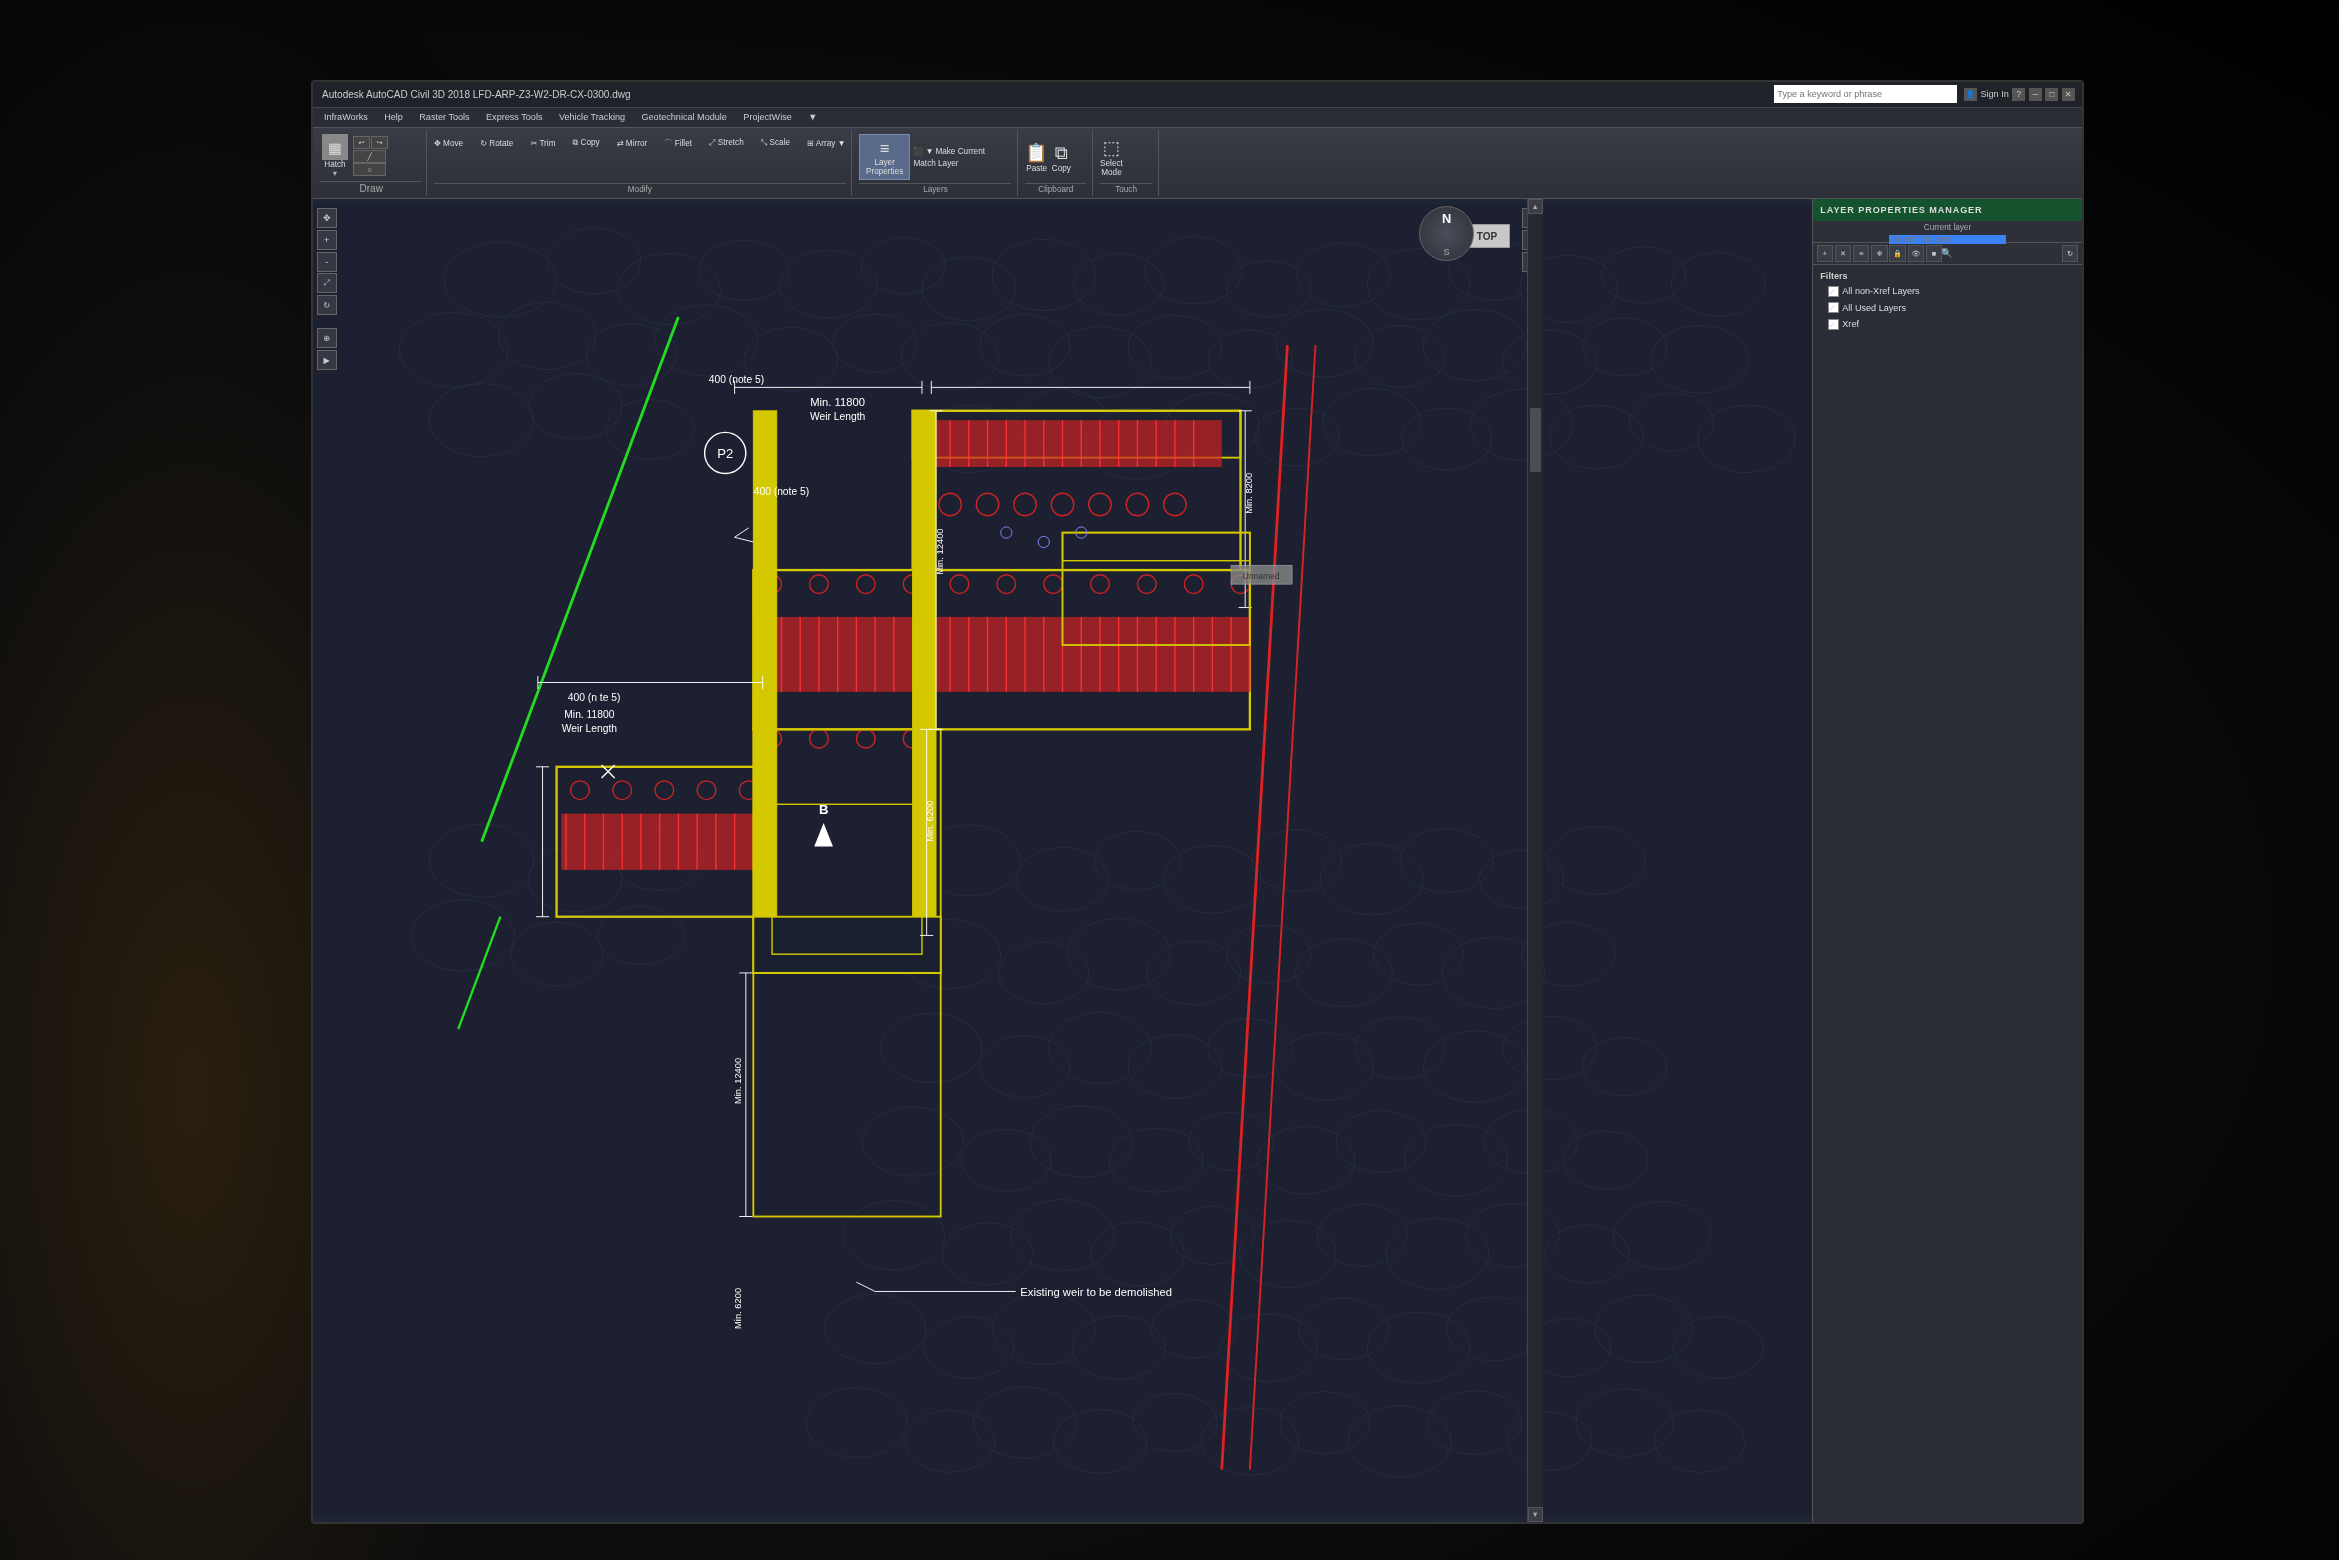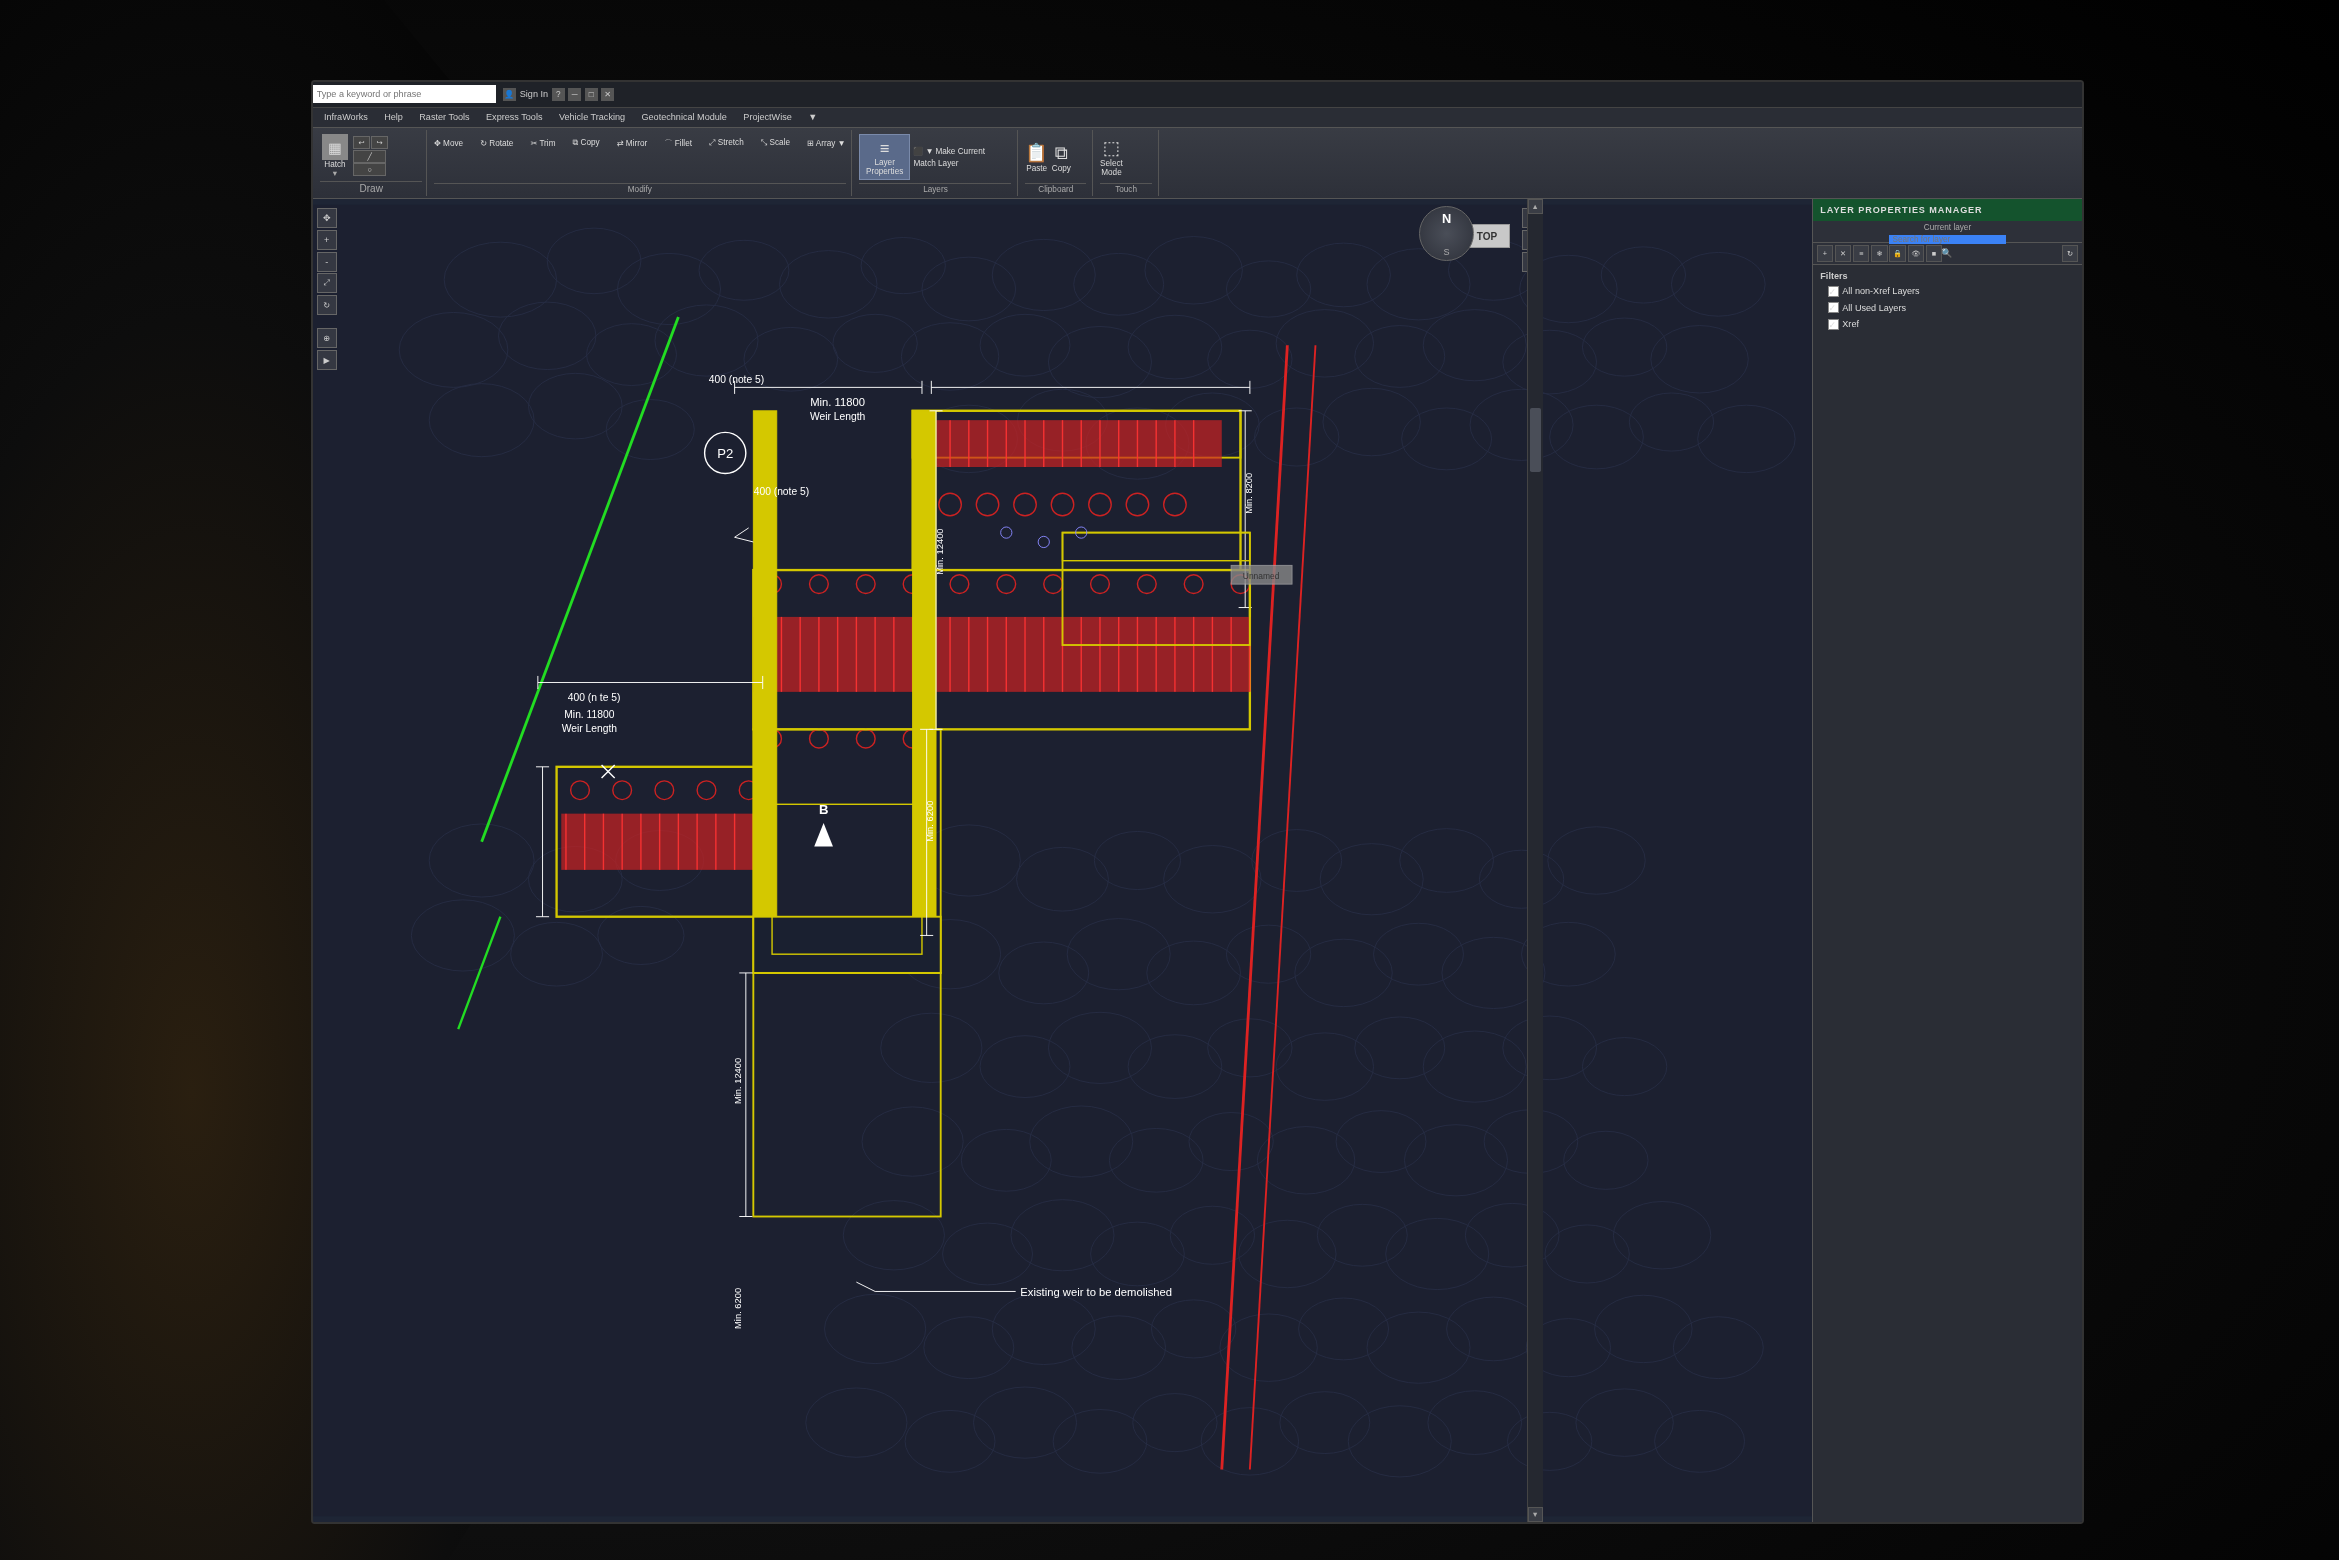--- a/index.html
+++ b/index.html
@@ -313,20 +313,21 @@
 </head>
 <body>
 
 <div class="bg-photo"></div>
 
 <div class="silhouette"></div>
 
 <div class="monitor">
 
   <div class="title-bar">
+    <span class="title-bar-text">Autodesk AutoCAD Civil 3D 2018  LFD-ARP-Z3-W2-DR-CX-0300.dwg</span>
     <input class="title-bar-search" type="text" placeholder="Type a keyword or phrase" style="">
     <div class="title-bar-buttons">
       <button class="title-btn">👤</button>
       <span style="font-size:9.1px;color:#ccc;">Sign In</span>
       <button class="title-btn">?</button>
       <button class="title-btn">─</button>
       <button class="title-btn">□</button>
       <button class="title-btn">✕</button>
     </div>
   </div>

